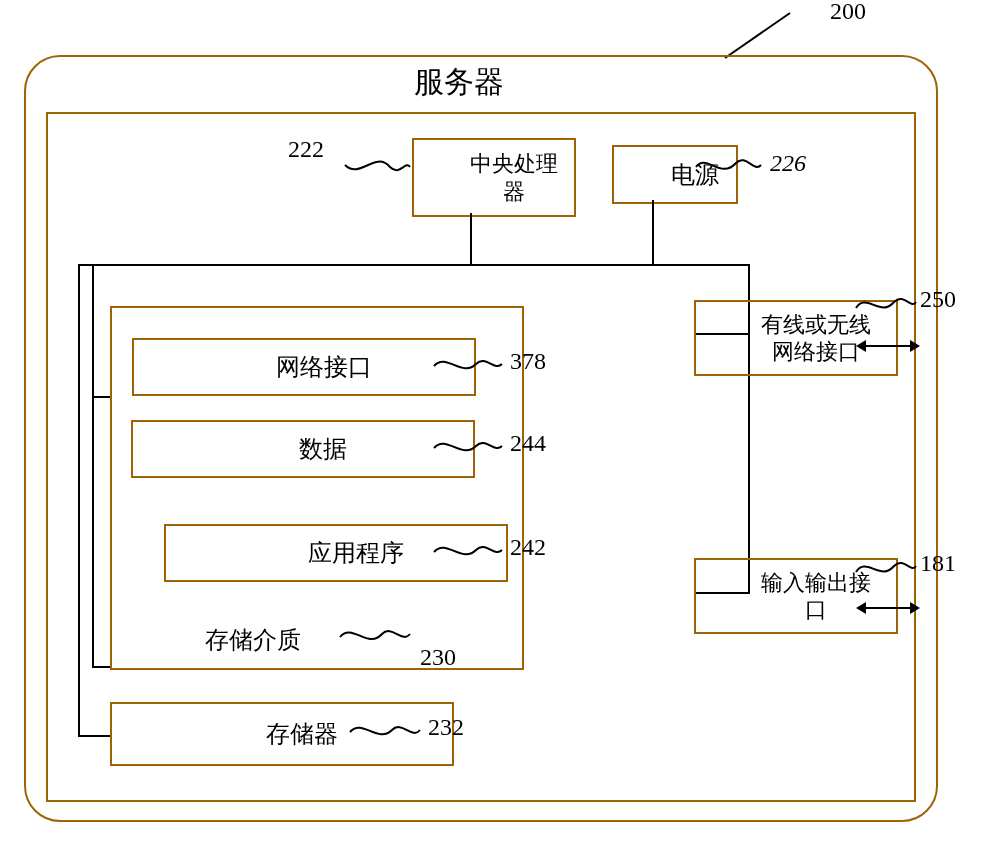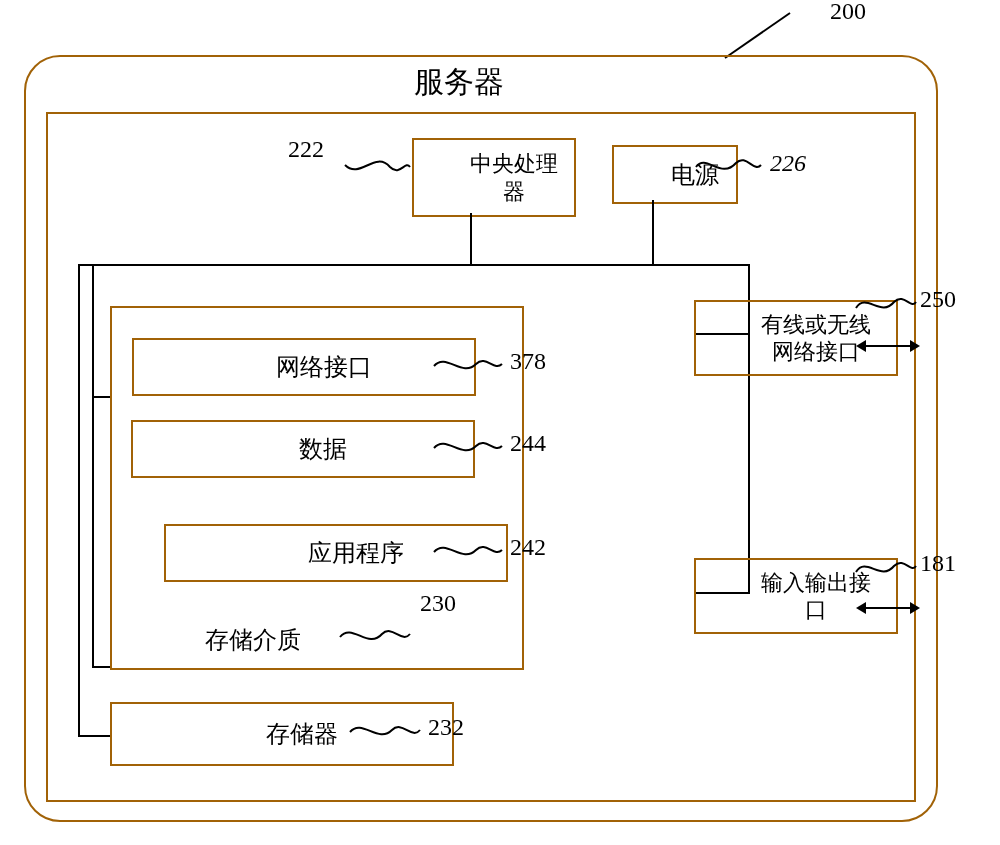--- a/index.html
+++ b/index.html
@@ -122,21 +122,21 @@
 
   <div class="bus-line" style="left:694px; top:333px; width:56px; height:2px;"></div>
 
   <div class="bus-line" style="left:694px; top:592px; width:56px; height:2px;"></div>
 
   <div class="box" style="left:110px; top:306px; width:370px; height:360px;"></div>
   <div class="label" style="left:205px; top:624px;">存储介质</div>
   <svg class="lead" style="left:340px; top:622px; width:70px; height:30px;">
     <path d="M0 15 C12 0, 28 28, 42 12 C52 2, 62 22, 70 12" stroke="#000" stroke-width="2" fill="none"></path>
   </svg>
-  <div class="label" style="left:420px; top:590px;">230</div>
+  <div class="label" style="left:420px; top:644px;">230</div>
 
   <div class="box" style="left:132px; top:338px; width:300px; height:54px;">
     <span>网络接口</span>
   </div>
   <svg class="lead" style="left:434px; top:352px; width:68px; height:28px;">
     <path d="M0 14 C12 0, 28 26, 42 12 C52 2, 60 20, 68 12" stroke="#000" stroke-width="2" fill="none"></path>
   </svg>
   <div class="label" style="left:510px; top:348px;">378</div>
 
   <div class="box" style="left:131px; top:420px; width:300px; height:54px;">

